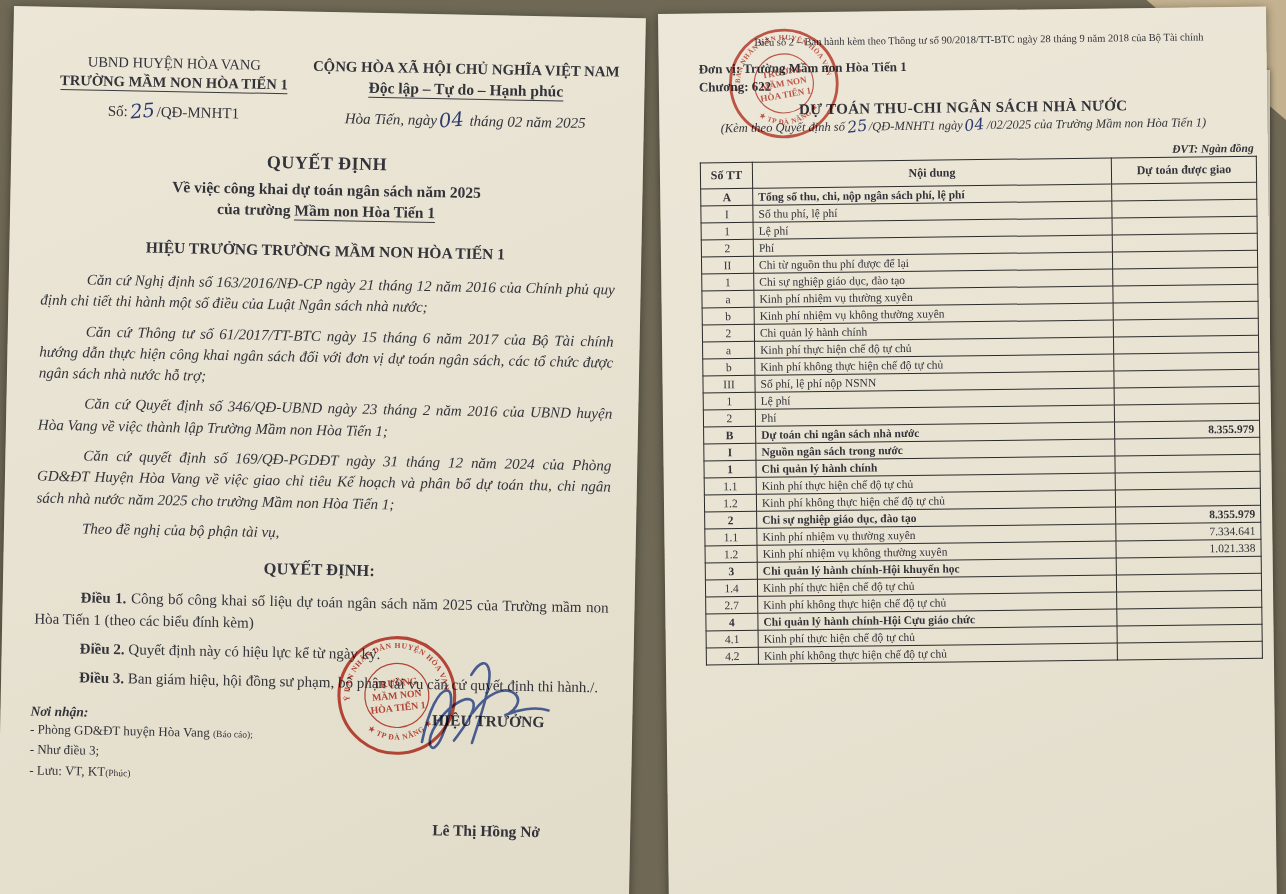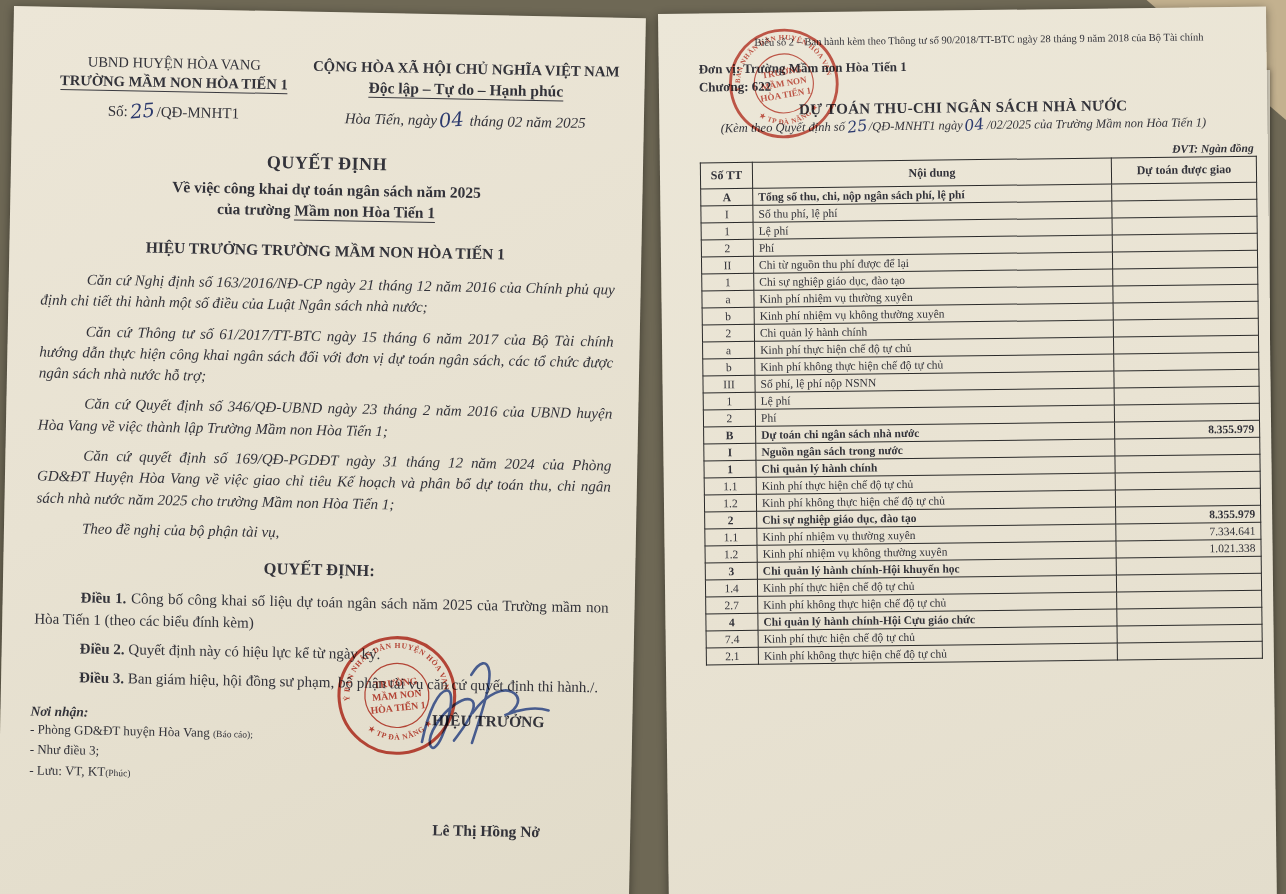--- a/index.html
+++ b/index.html
@@ -311,26 +311,26 @@
             <td class="c-no">2.7</td>
             <td>Kinh phí không thực hiện chế độ tự chủ</td>
             <td class="c-val"></td>
           </tr>
           <tr class="b">
             <td class="c-no">4</td>
             <td>Chi quản lý hành chính-Hội Cựu giáo chức</td>
             <td class="c-val"></td>
           </tr>
           <tr>
-            <td class="c-no">7.4</td>
+            <td class="c-no">4.1</td>
             <td>Kinh phí thực hiện chế độ tự chủ</td>
             <td class="c-val"></td>
           </tr>
           <tr>
-            <td class="c-no">2.1</td>
+            <td class="c-no">4.2</td>
             <td>Kinh phí không thực hiện chế độ tự chủ</td>
             <td class="c-val"></td>
           </tr>
         </tbody>
     </table>
 
     <svg class="stamp" id="right-stamp" width="118" height="118" viewBox="0 0 124 124">
       <circle cx="62" cy="62" r="56" fill="none" stroke="#c03527" stroke-width="3"></circle>
       <circle cx="62" cy="62" r="31" fill="none" stroke="#c03527" stroke-width="1.2"></circle>
       <defs>

